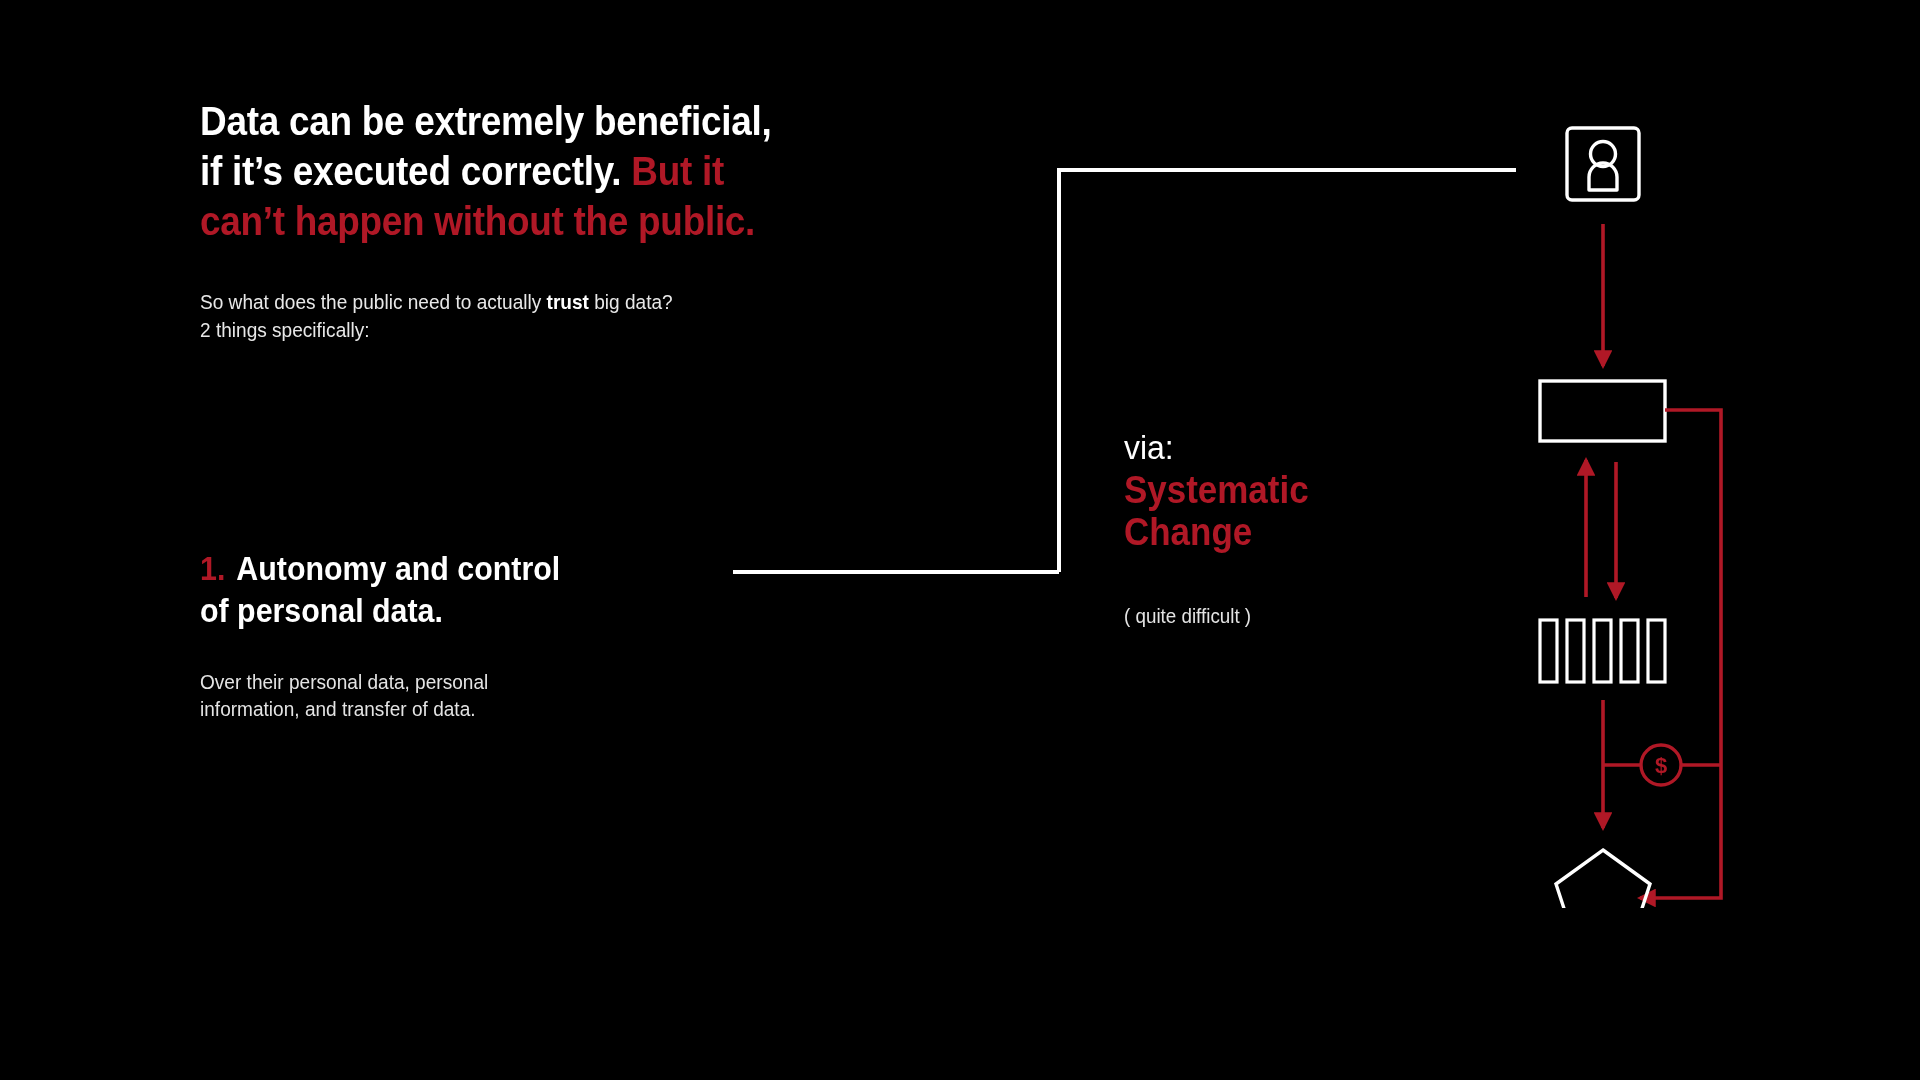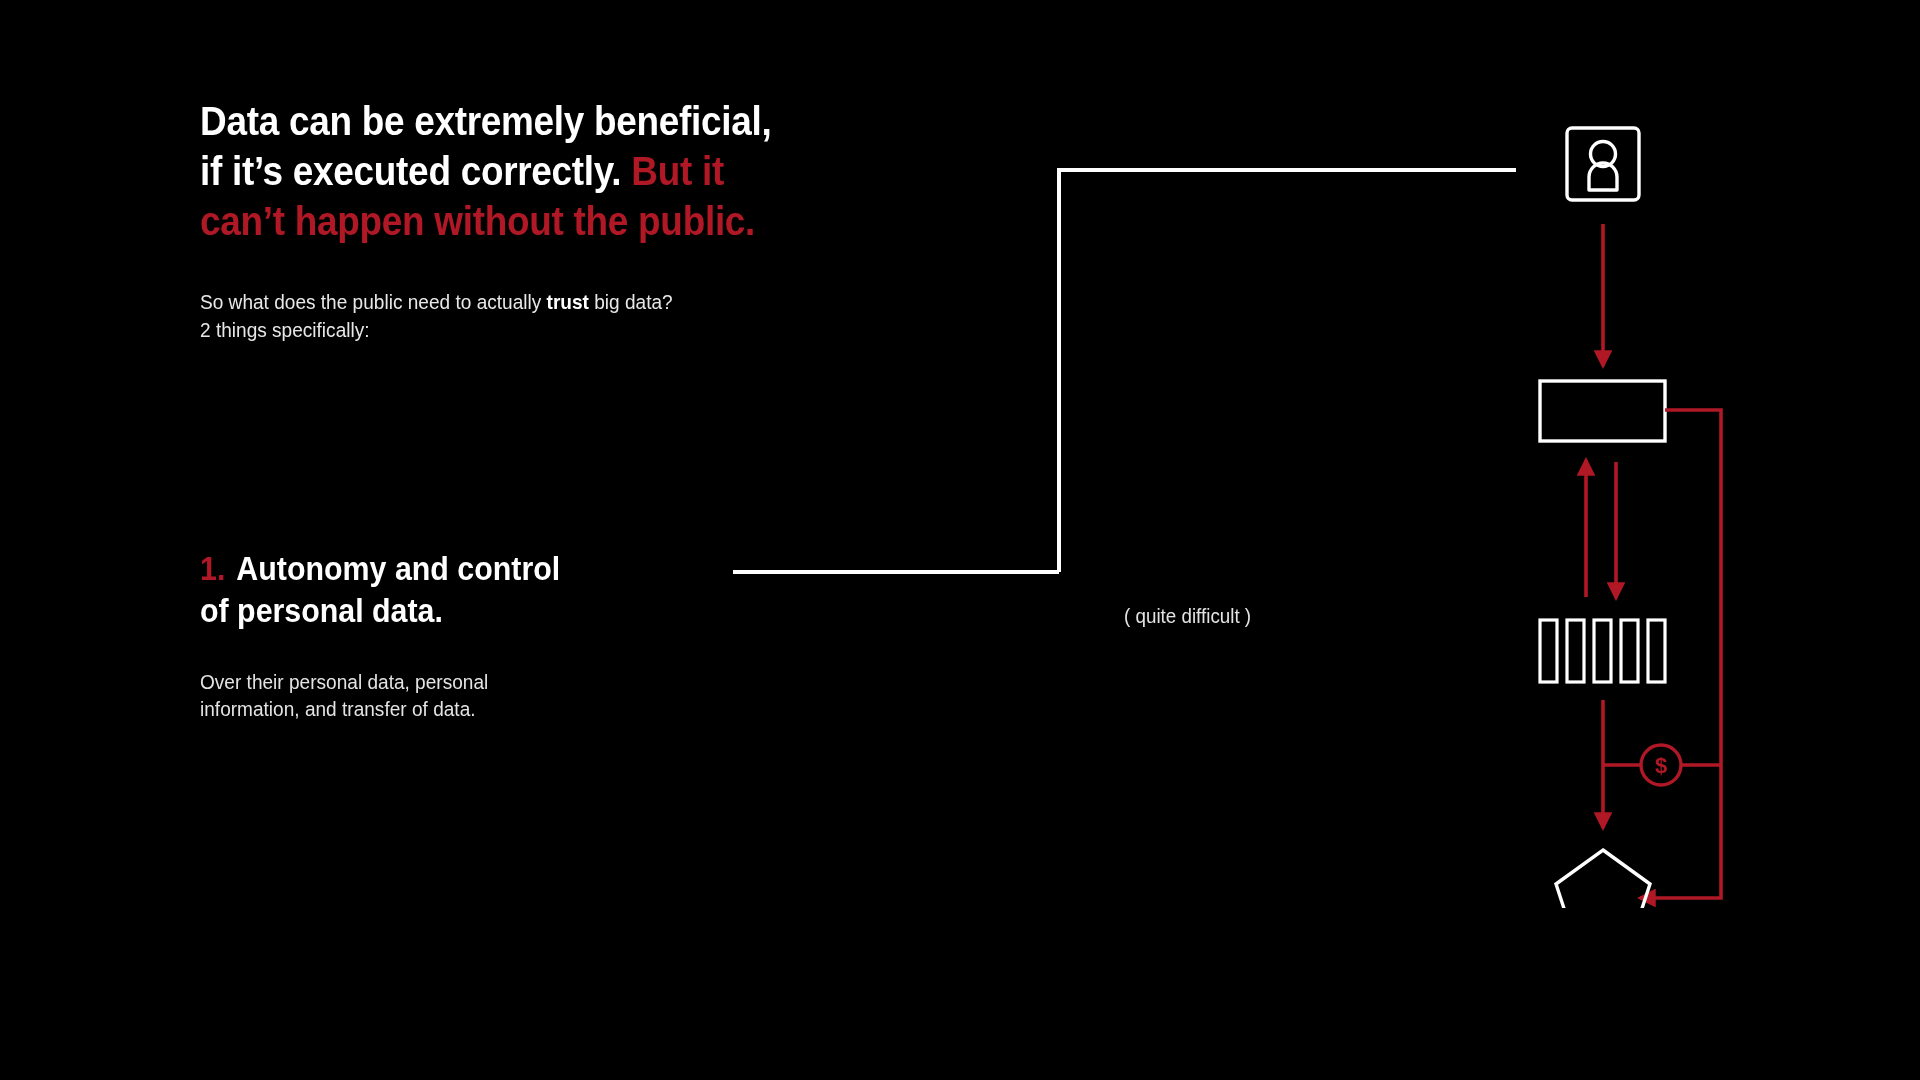--- a/index.html
+++ b/index.html
@@ -137,20 +137,27 @@
   <div class="item-title">
     <span class="num">1.</span><span>Autonomy and control</span><br>
     <span>of personal data.</span>
   </div>
 
   <div class="item-body">
     <span>Over their personal data, personal</span><br>
     <span>information, and transfer of data.</span>
   </div>
 
+  <div class="via-block">
+    <div class="via-label">via:</div>
+    <div class="via-value">
+      <span>Systematic</span><br>
+      <span>Change</span>
+    </div>
+  </div>
   <div class="via-note">( quite difficult )</div>
 
   <svg id="diagram" width="1920" height="1080" viewBox="0 0 1920 1080">
     <defs>
       <marker id="arrow-red" viewBox="0 0 10 10" refX="8.4" refY="5" markerWidth="5.2" markerHeight="5.2" orient="auto-start-reverse">
         <path d="M 0 0 L 10 5 L 0 10 z" fill="#B01826"></path>
       </marker>
     </defs>
 
     <g>

